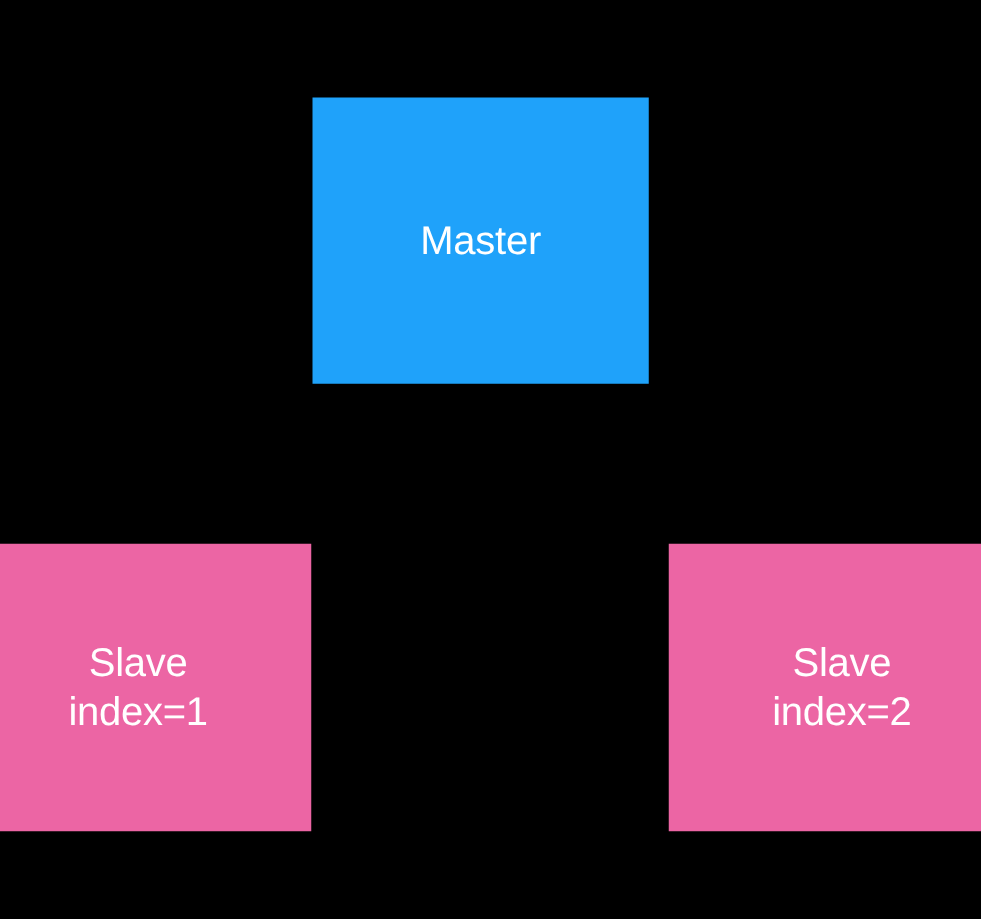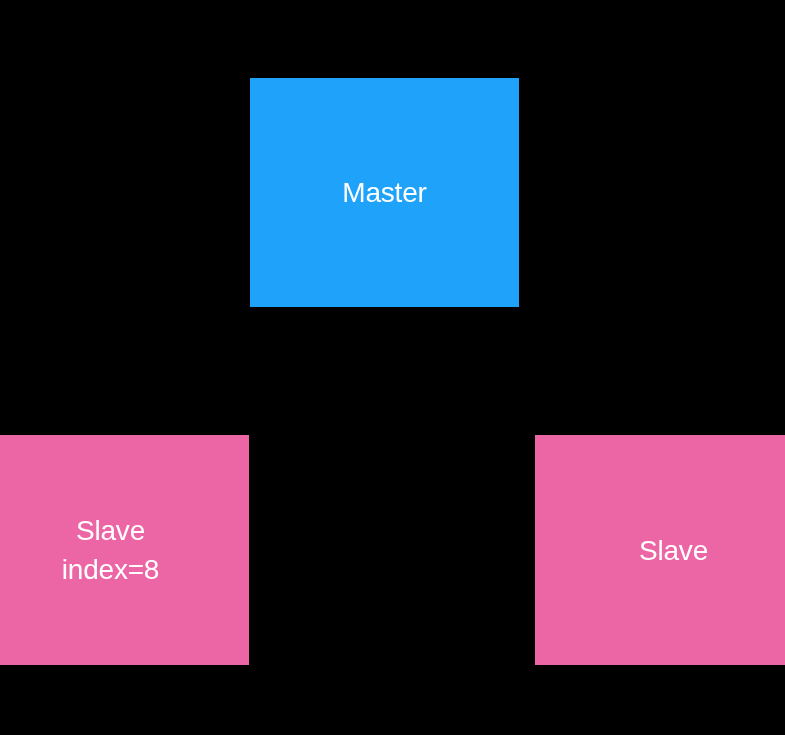--- a/index.html
+++ b/index.html
@@ -24,21 +24,21 @@
 
   .node {
     position: absolute;
     box-sizing: border-box;
     display: flex;
     flex-direction: column;
     align-items: center;
     justify-content: center;
     text-align: center;
     color: #ffffff;
-    font-size: 28px;
+    font-size: 32px;
     line-height: 39px;
     font-weight: 400;
     letter-spacing: -0.2px;
     -webkit-font-smoothing: antialiased;
   }
 
   .node-label {
     display: block;
     white-space: nowrap;
   }
@@ -74,20 +74,21 @@
 <body>
 
 <div id="diagram-canvas">
 
   <div class="node" id="node-master">
     <span class="node-label">Master</span>
   </div>
 
   <div class="node" id="node-slave-1">
     <span class="node-label">Slave</span>
-    <span class="node-label">index=8</span>
+    <span class="node-label">index=1</span>
   </div>
 
   <div class="node" id="node-slave-2">
     <span class="node-label">Slave</span>
+    <span class="node-label">index=2</span>
   </div>
 
 </div>
 
 </body></html>

